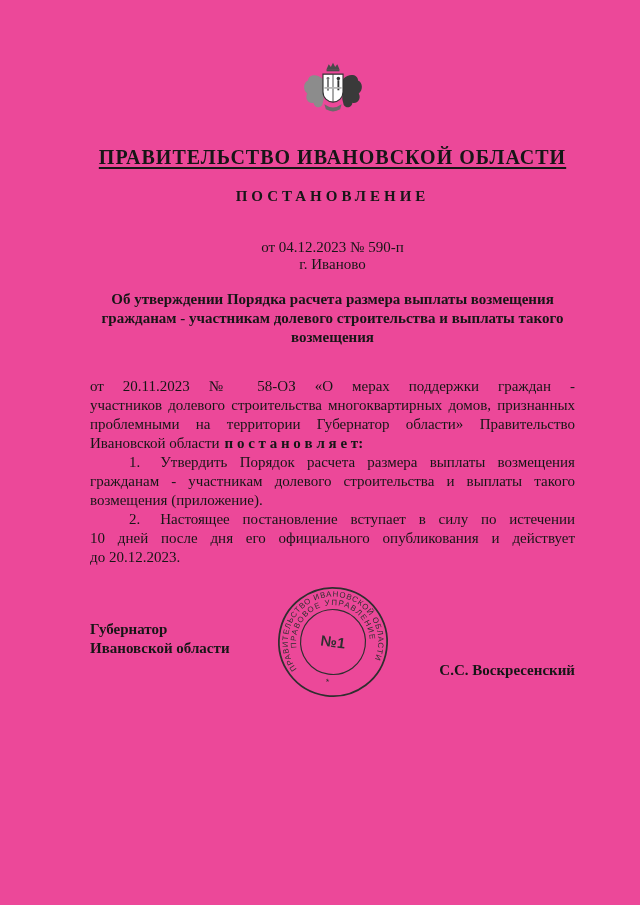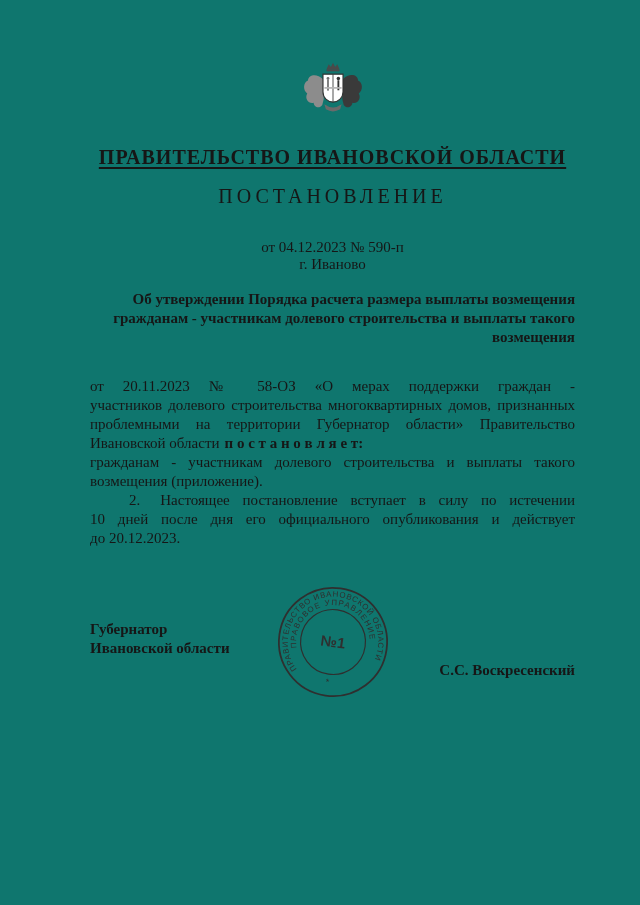--- a/index.html
+++ b/index.html
@@ -1,20 +1,20 @@
 <!DOCTYPE html>
 <html><head>
 <meta charset="utf-8">
 <style>
   html, body { margin: 0; padding: 0; background: #ffffff; }
   .doc {
     position: relative;
     width: 640px;
     height: 905px;
-    background: #0f766e;
+    background: #ec4899;
     font-family: "Liberation Serif", serif;
     color: #161616;
     overflow: hidden;
   }
   .content {
     position: absolute;
     left: 90px;
     top: 0;
     width: 485px;
   }
@@ -32,34 +32,34 @@
     line-height: 23px;
     font-weight: bold;
     letter-spacing: 1px;
     text-decoration: underline;
     text-underline-offset: 3px;
     text-decoration-thickness: 1.5px;
   }
   .doc-type {
     margin-top: 17px;
     text-align: center;
-    font-size: 20px;
+    font-size: 15px;
     line-height: 20px;
-    font-weight: normal;
+    font-weight: bold;
     letter-spacing: 4px;
   }
   .date-block {
     margin-top: 33px;
     text-align: center;
     font-size: 15px;
     line-height: 17px;
   }
   .subject {
     margin-top: 17px;
-    text-align: right;
+    text-align: center;
     font-size: 15px;
     line-height: 19px;
     font-weight: bold;
   }
   .body-text { margin-top: 30px; font-size: 15px; }
   .jline {
     text-align: justify;
     text-align-last: justify;
     line-height: 19px;
     white-space: normal;
@@ -146,20 +146,21 @@
     <div class="body-text">
 
       <div>
         <div class="jline">от 20.11.2023 № 58-ОЗ «О мерах поддержки граждан -</div>
         <div class="jline">участников долевого строительства многоквартирных домов, признанных</div>
         <div class="jline">проблемными на территории Губернатор области» Правительство</div>
         <div class="lline"><span>Ивановской области</span><span class="bold-sp">п о с т а н о в л я е т:</span></div>
       </div>
 
       <div>
+        <div class="jline ind"><span class="inum">1.</span><span>Утвердить Порядок расчета размера выплаты возмещения</span></div>
         <div class="jline">гражданам - участникам долевого строительства и выплаты такого</div>
         <div class="lline">возмещения (приложение).</div>
       </div>
 
       <div>
         <div class="jline ind"><span class="inum">2.</span><span>Настоящее постановление вступает в силу по истечении</span></div>
         <div class="jline">10 дней после дня его официального опубликования и действует</div>
         <div class="lline">до 20.12.2023.</div>
       </div>
 

